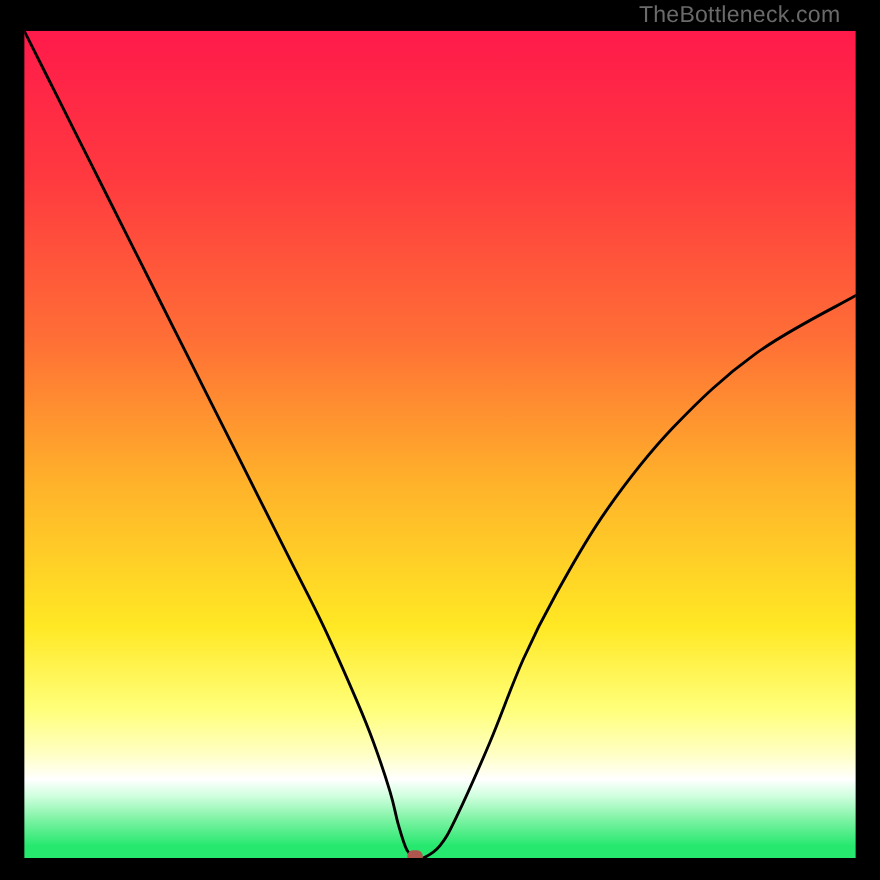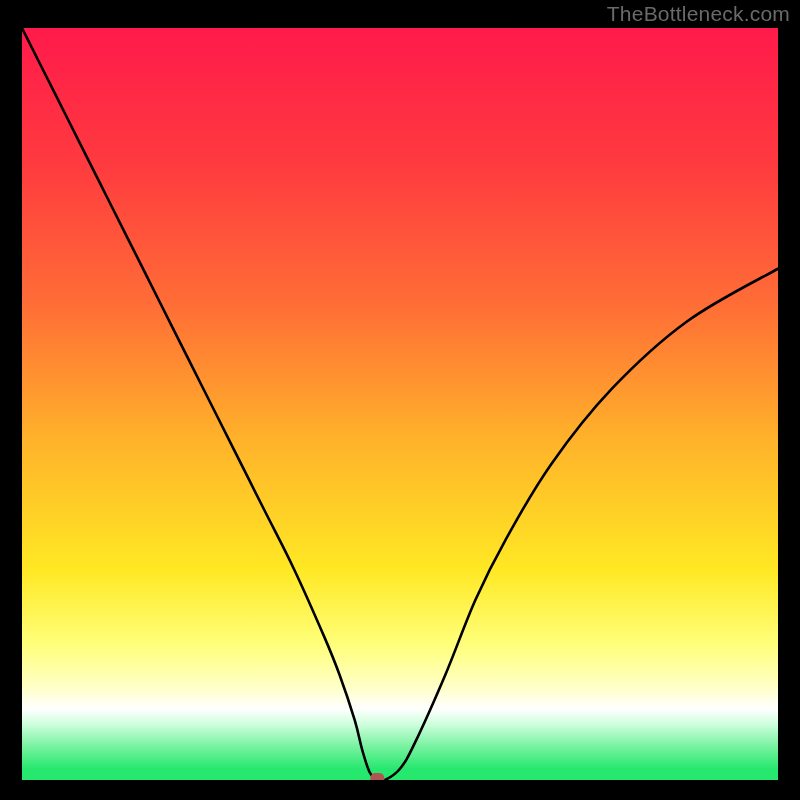--- a/index.html
+++ b/index.html
@@ -15,21 +15,21 @@
     position: absolute;
     left: 0;
     top: 0;
     width: 800px;
     height: 800px;
     background: #000;
   }
   .watermark {
     position: absolute;
     top: 2px;
-    right: 10px;
+    right: 36px;
     color: #6a6a6a;
     font-size: 21px;
     font-weight: 400;
     letter-spacing: 0.2px;
     user-select: none;
   }
   .plot {
     position: absolute;
     left: 22px;
     top: 28px;

